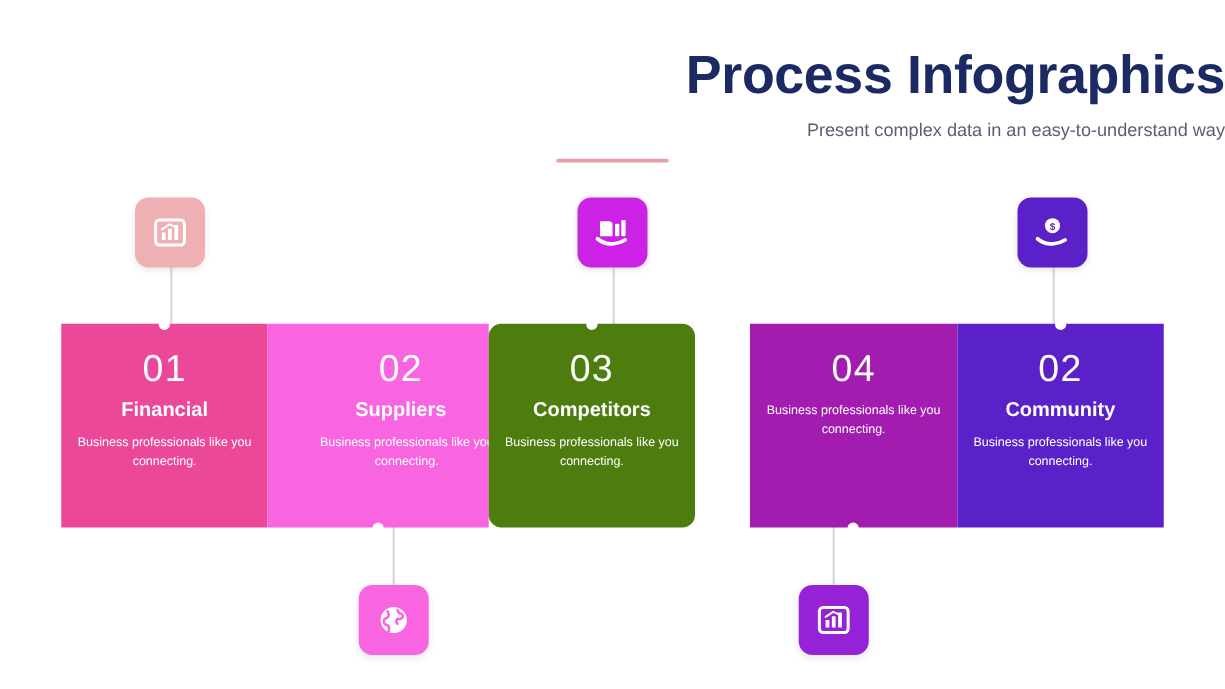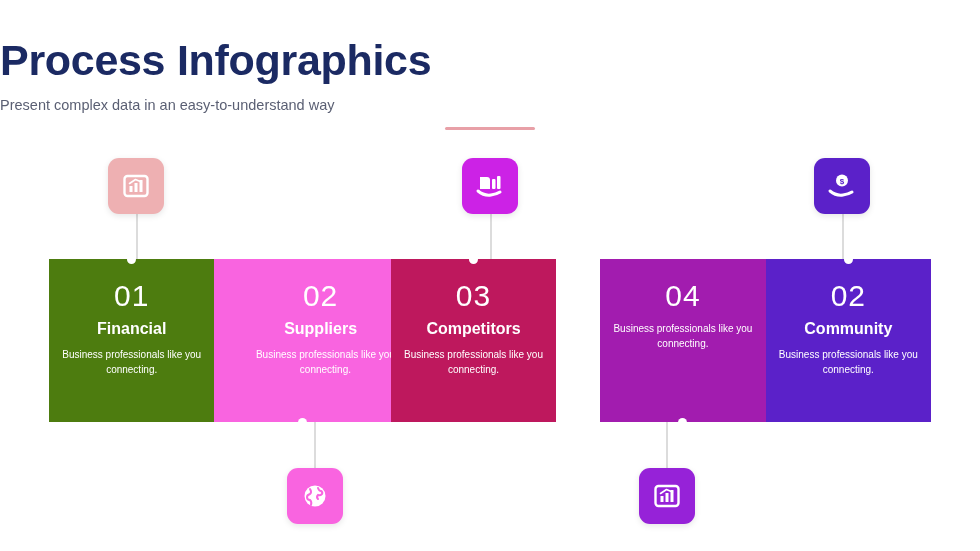--- a/index.html
+++ b/index.html
@@ -18,21 +18,21 @@
     width: 980px;
     height: 551px;
   }
 
   
   .header {
     position: absolute;
     top: 38px;
     left: 0;
     width: 980px;
-    text-align: left;
+    text-align: right;
   }
   .title {
     font-size: 43px;
     font-weight: bold;
     color: #1b2a63;
     letter-spacing: -0.3px;
     line-height: 1.05;
     margin: 0;
   }
   .subtitle {
@@ -190,35 +190,35 @@
         <rect x="7.5" y="14" width="3" height="6" fill="#ffffff"></rect>
         <rect x="12.5" y="11" width="3" height="9" fill="#ffffff"></rect>
         <rect x="17.5" y="8" width="3" height="12" fill="#ffffff"></rect>
         <path d="M7.5 11.5 L13.5 7.5 L19.5 10" fill="none" stroke="#ffffff" stroke-width="1.6" stroke-linecap="round" stroke-linejoin="round"></path>
       </svg>
     </span>
   </div>
 
   <div class="bar">
 
-    <div class="step" style="background:#4d7c0f;">
+    <div class="step" style="background:#ec4899;">
       <div class="dot top"></div>
       <div class="step-num">01</div>
       <div class="step-title">Financial</div>
       <div class="step-desc">Business professionals like you connecting.</div>
     </div>
 
     <div class="step" style="background:#f964e0;padding-left:36px;">
       <div class="dot bottom"></div>
       <div class="step-num">02</div>
       <div class="step-title">Suppliers</div>
       <div class="step-desc">Business professionals like you connecting.</div>
     </div>
 
-    <div class="step" style="background:#be185d;">
+    <div class="step" style="background:#4d7c0f;border-radius:10px;">
       <div class="dot top"></div>
       <div class="step-num">03</div>
       <div class="step-title">Competitors</div>
       <div class="step-desc">Business professionals like you connecting.</div>
     </div>
 
     <div class="step" style="background:#a21caf;margin-left:44px;">
       <div class="dot bottom"></div>
       <div class="step-num">04</div>
       <div class="step-desc">Business professionals like you connecting.</div>

